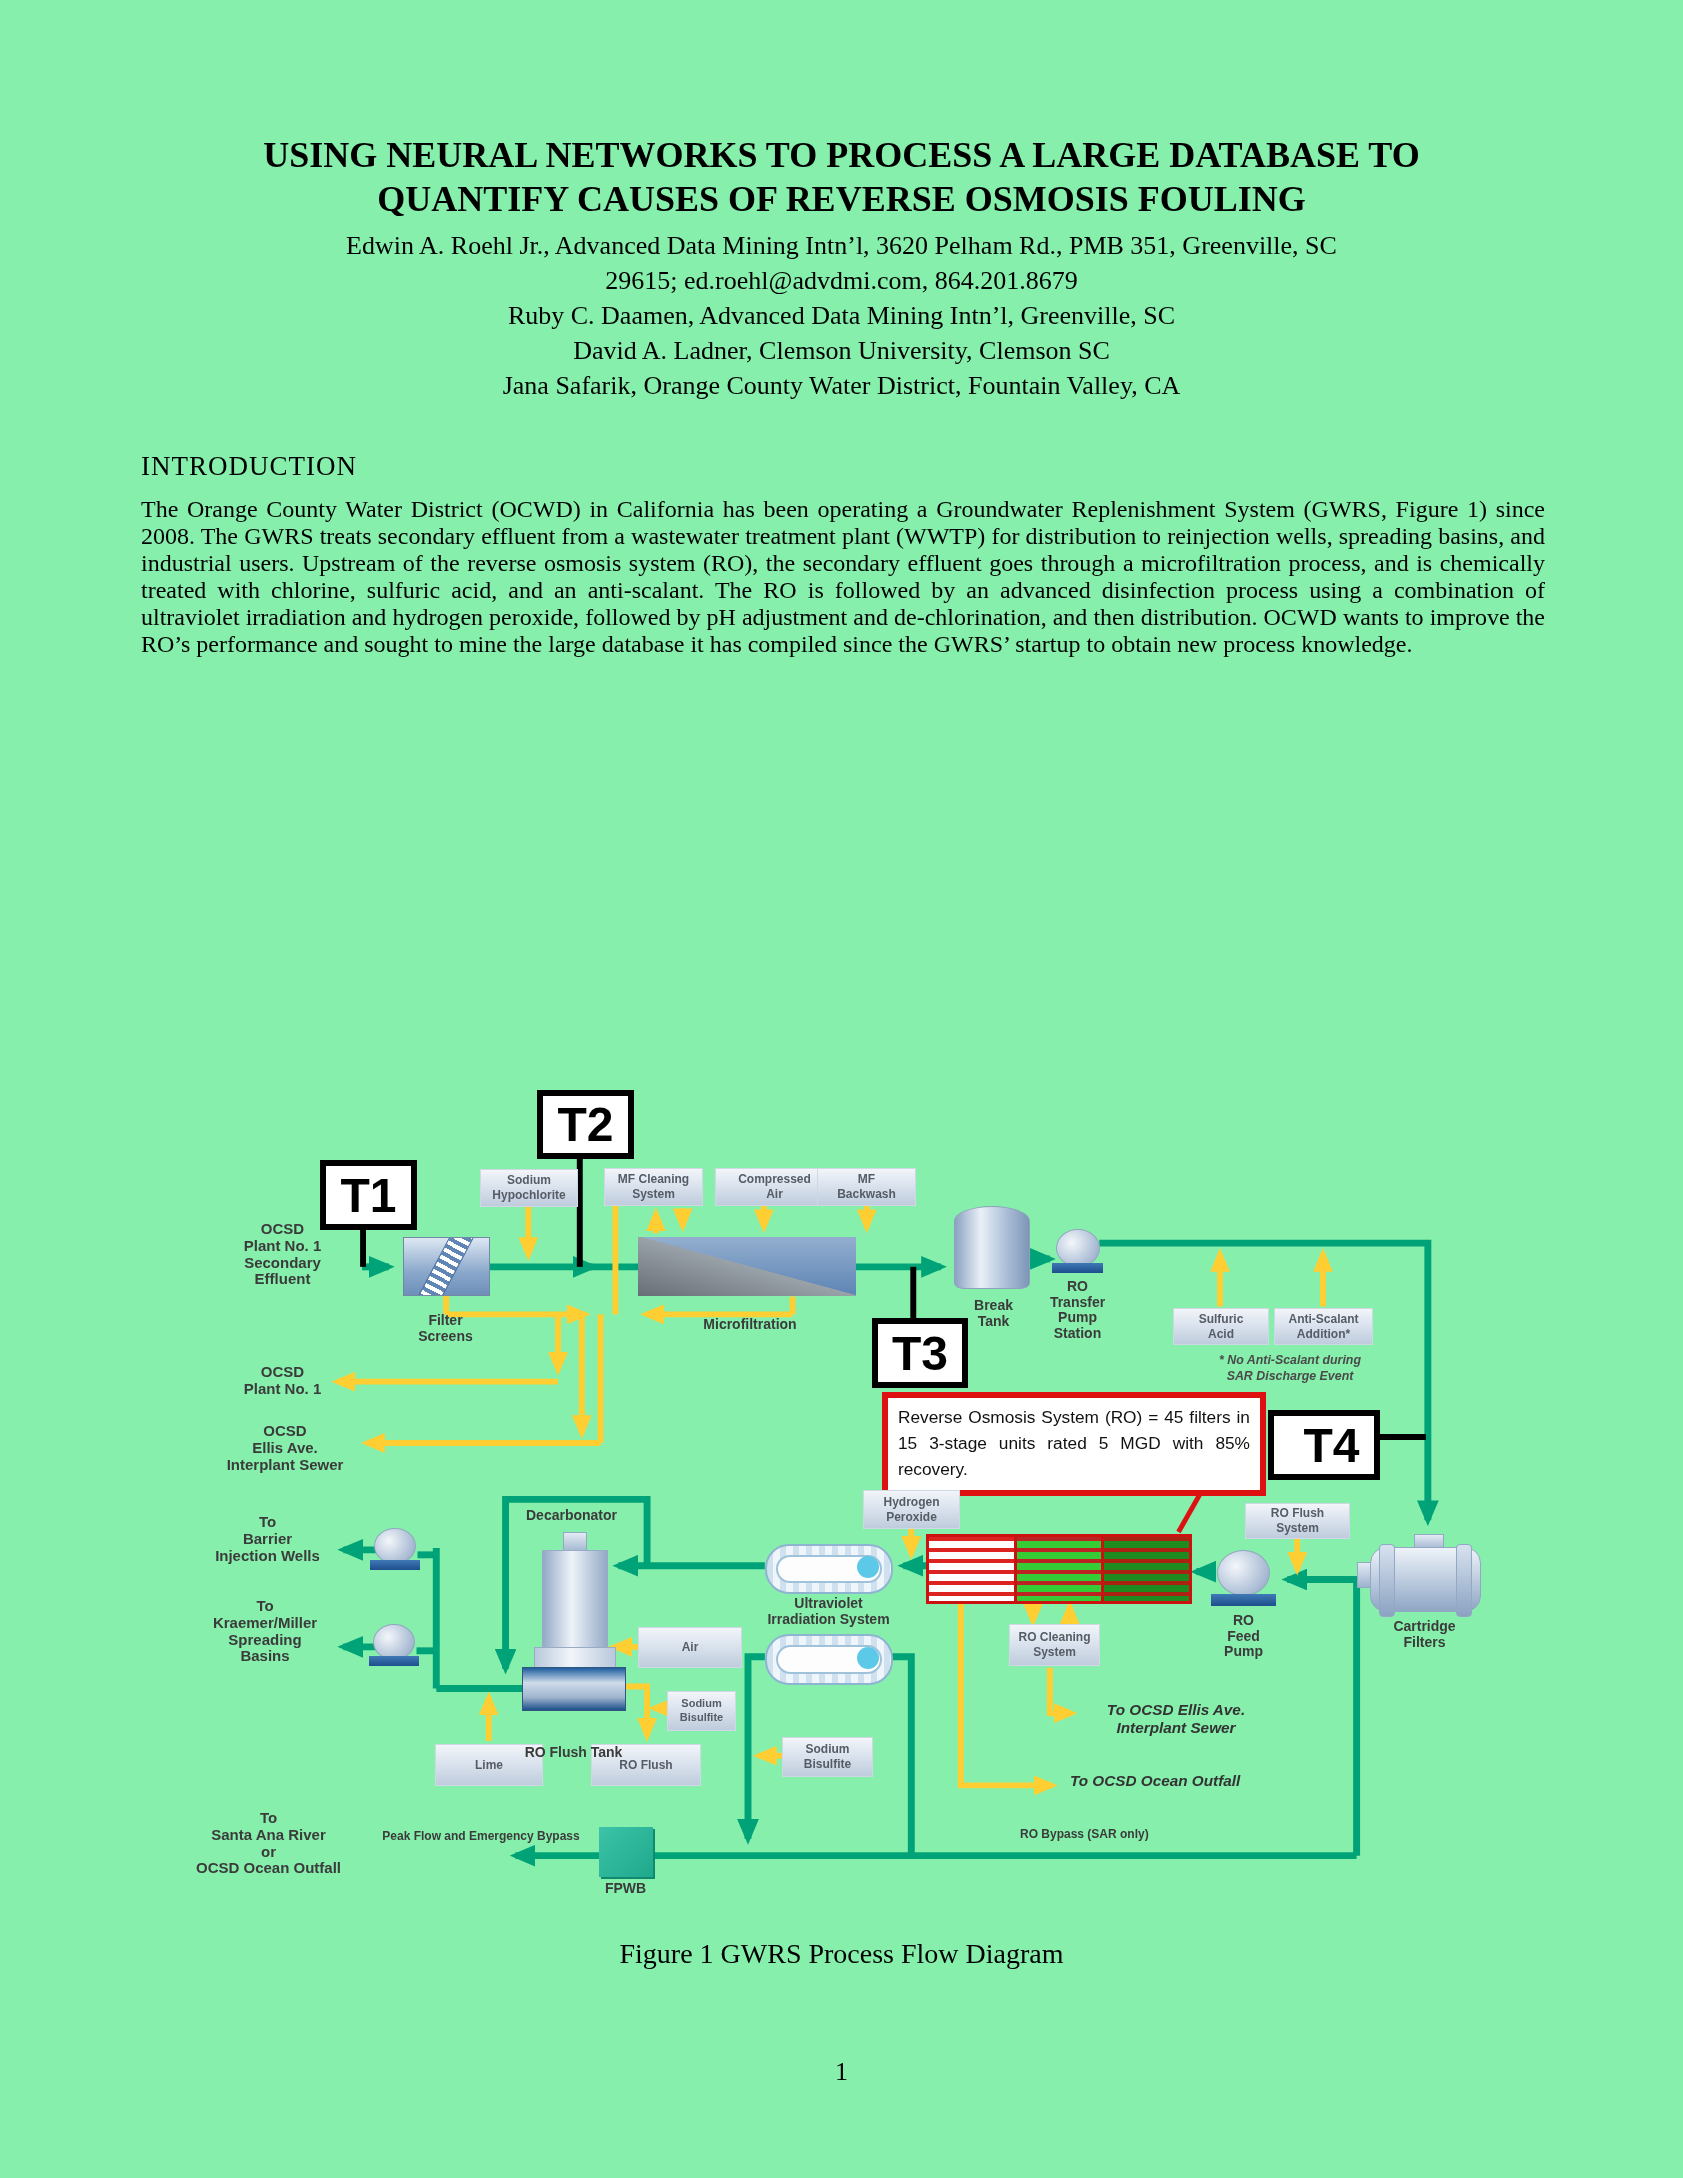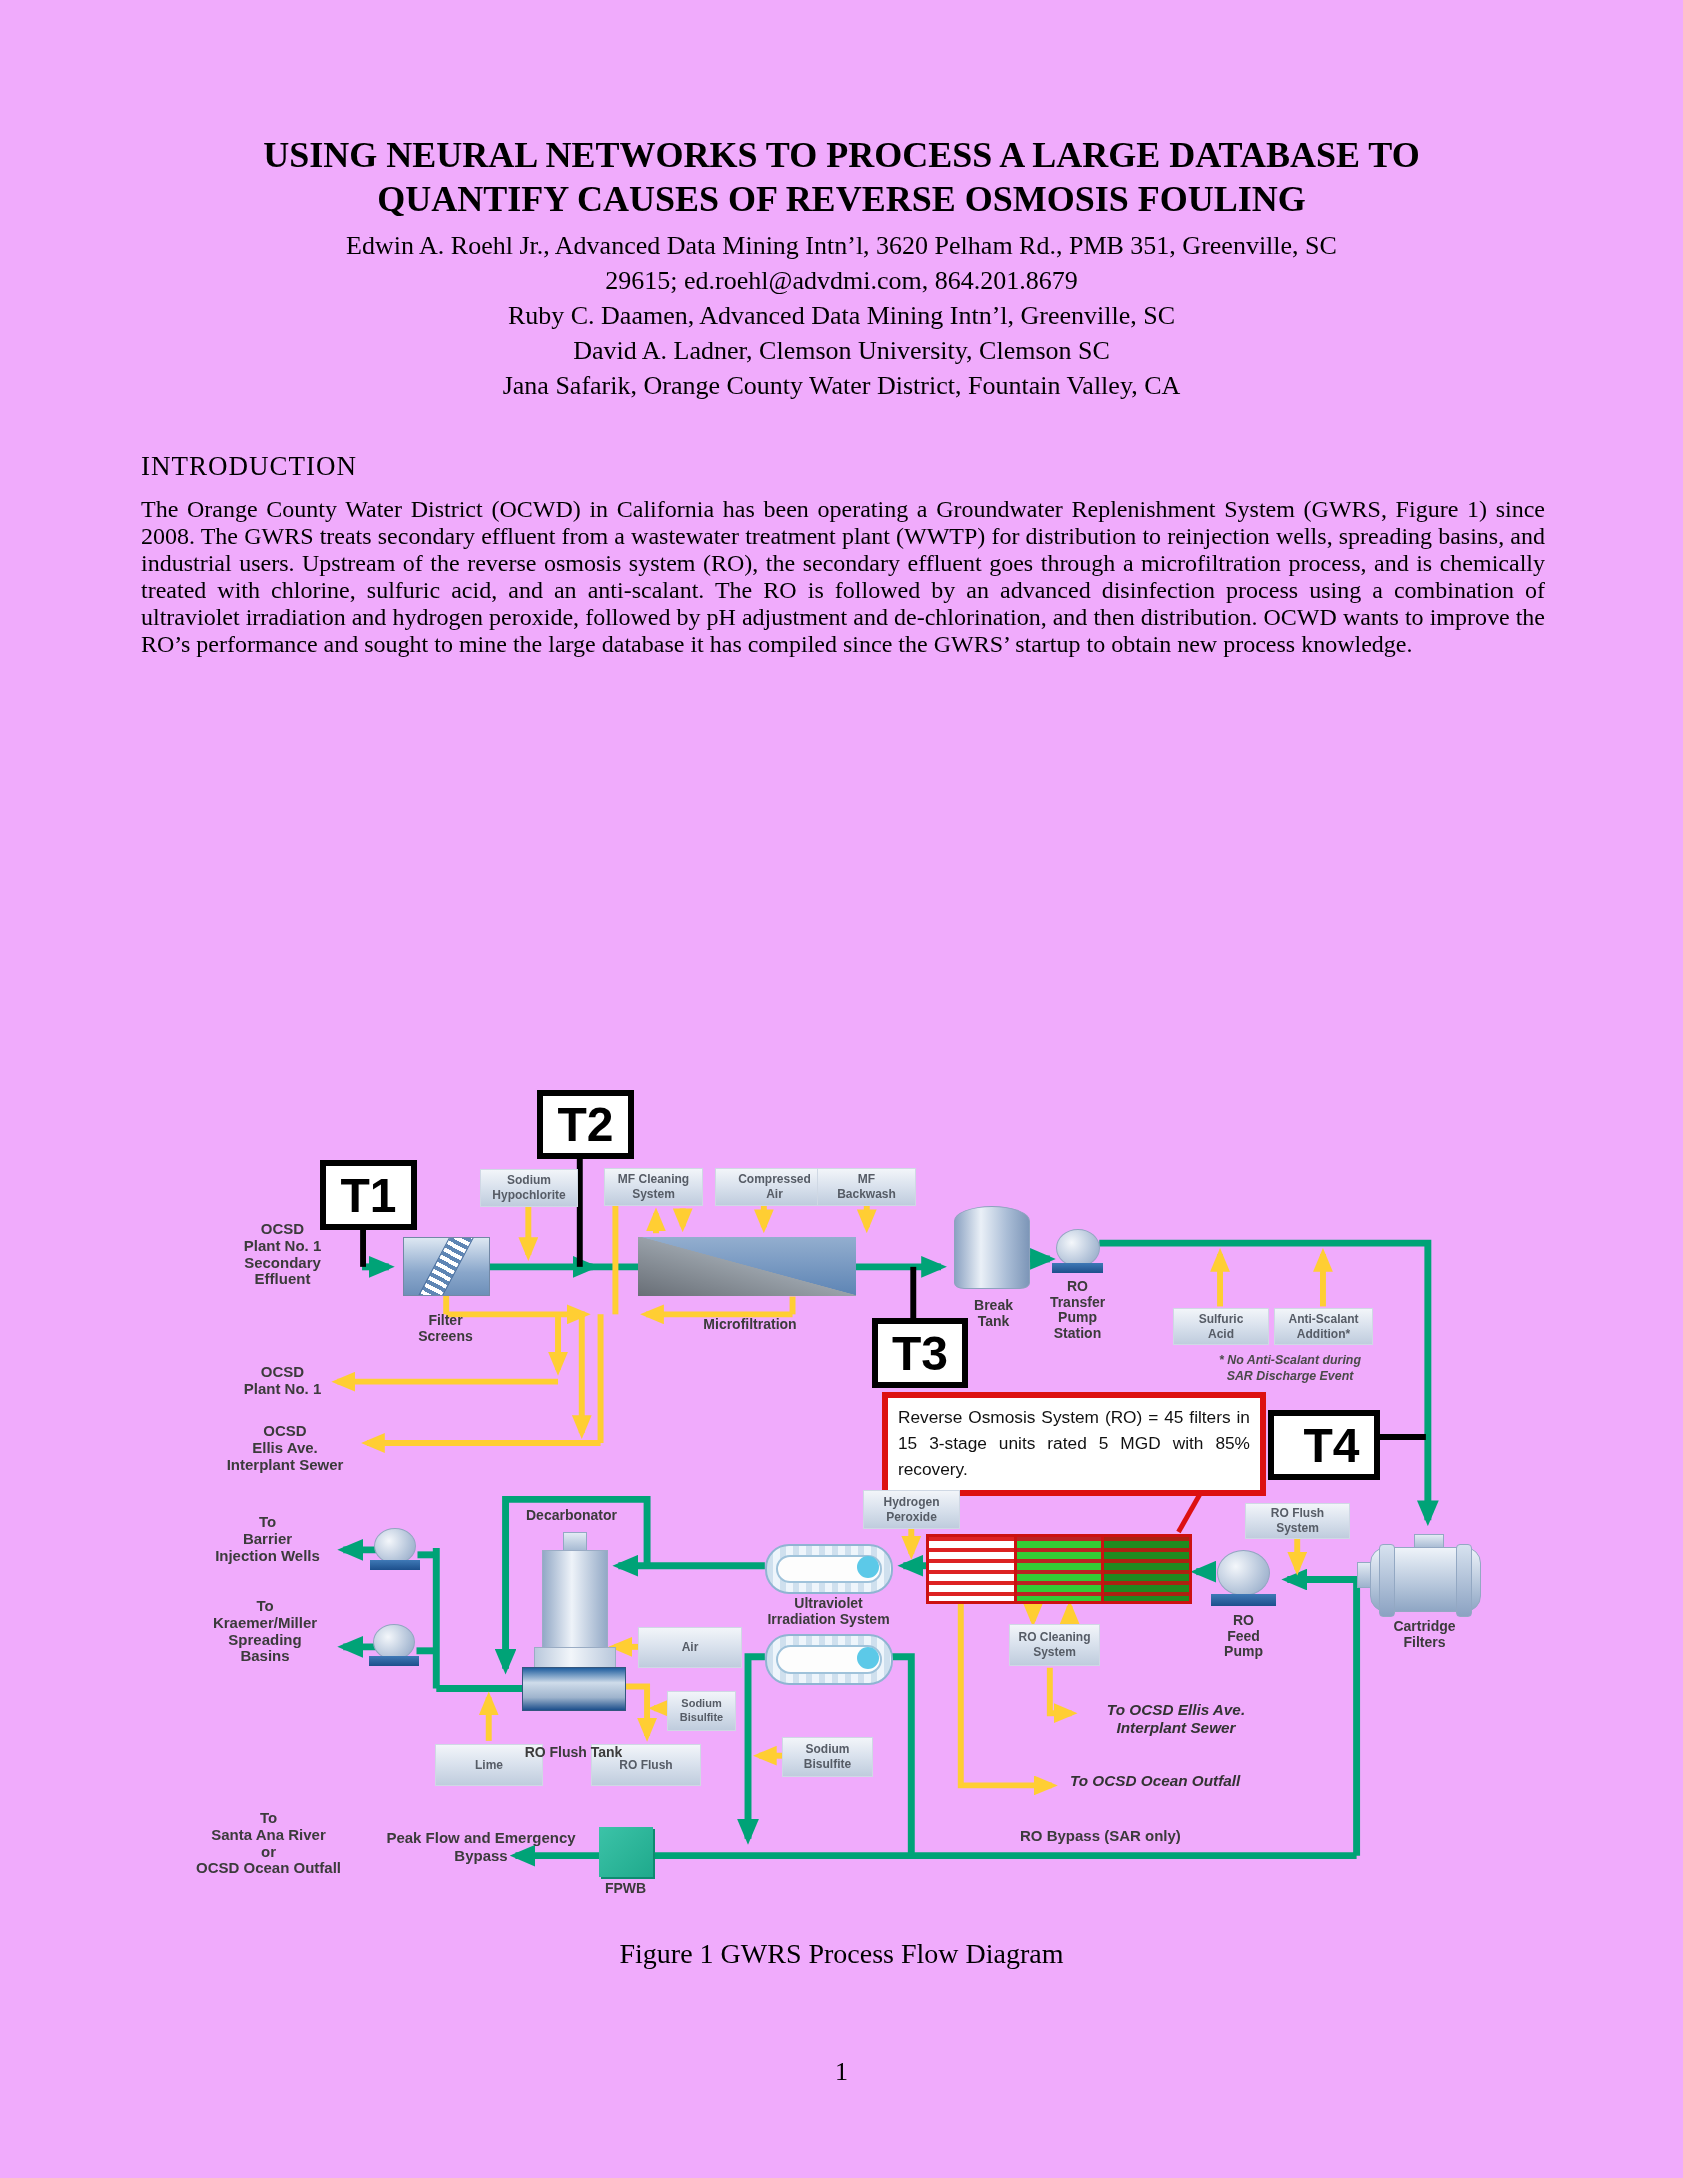--- a/index.html
+++ b/index.html
@@ -1,16 +1,16 @@
 <!DOCTYPE html>
 <html><head>
 <meta charset="utf-8">
 <style>
   html,body{margin:0;padding:0;background:#888;}
-  .page{position:relative;width:1683px;height:2178px;background:#f0abfc;margin:0 auto;
+  .page{position:relative;width:1683px;height:2178px;background:#86efac;margin:0 auto;
         font-family:"Liberation Serif", serif;color:#000;overflow:hidden;}
   .abs{position:absolute;}
   .title{top:133px;left:0;width:100%;text-align:center;font-weight:bold;font-size:36px;line-height:44px;}
   .authors{top:228px;left:0;width:100%;text-align:center;font-size:26px;line-height:35px;}
   .heading{top:451px;left:141px;font-size:27px;letter-spacing:1px;}
   .para{top:496px;left:141px;width:1404px;font-size:24px;line-height:27px;text-align:justify;}
   .caption{top:1938px;left:0;width:100%;text-align:center;font-size:28px;}
   .pagenum{top:2057px;left:0;width:100%;text-align:center;font-size:26px;}
 
   
@@ -25,21 +25,21 @@
         box-shadow:0 0 0 1px #cfd8e4;}
   .tbox{position:absolute;background:#fff;border:6px solid #000;color:#000;
         font-weight:bold;font-size:48px;display:flex;align-items:center;justify-content:center;
         font-family:"Liberation Sans", sans-serif;}
   .redbox{position:absolute;background:#fff;border:6px solid #dd1111;color:#111;
         font-size:17.3px;line-height:1.5;padding:7px 10px;text-align:justify;font-weight:500;}
   .note{position:absolute;font-style:italic;font-weight:bold;color:#4a4a4a;font-size:12.4px;
         line-height:1.3;text-align:center;white-space:pre-line;}
   .flowlbl{position:absolute;font-weight:bold;font-style:italic;color:#333;font-size:15.3px;
         line-height:1.2;white-space:pre-line;}
-  .plain{font-style:normal;font-weight:bold;color:#3b3b3b;font-size:15px;}
+  .plain{font-style:normal;font-weight:bold;color:#3b3b3b;font-size:12px;}
   
   .equip{position:absolute;}
   .fscreen{background:linear-gradient(#dde7f2,#8aa7cb 60%,#6d8fb9);border:1px solid #7288a5;overflow:hidden;}
   .fscreen .band{position:absolute;left:30px;top:-12px;width:20px;height:83px;transform:rotate(28deg);
         background:repeating-linear-gradient(0deg,#ffffff 0 4px,#5f86b4 4px 8px);border:1px solid #4a6f9e;}
   .mf{background:linear-gradient(#93aecf,#5d84b4);overflow:hidden;}
   .mf .tri{position:absolute;inset:0;background:linear-gradient(to bottom left,rgba(0,0,0,0) 49%,#99a1a9 49.5%,#686e76 100%);}
   .cyl{background:linear-gradient(90deg,#8ba2c2,#eaf0f7 35%,#aabdd6 70%,#7d96b8);
        border-radius:50% 50% 10px 10px / 18% 18% 6px 6px;border:1px solid #8da2bd;}
   .pump .c{position:absolute;border-radius:50%;background:radial-gradient(circle at 35% 35%,#f4f7fb,#b9c8dc 55%,#8ba2c2);border:1px solid #92a6c0;}

